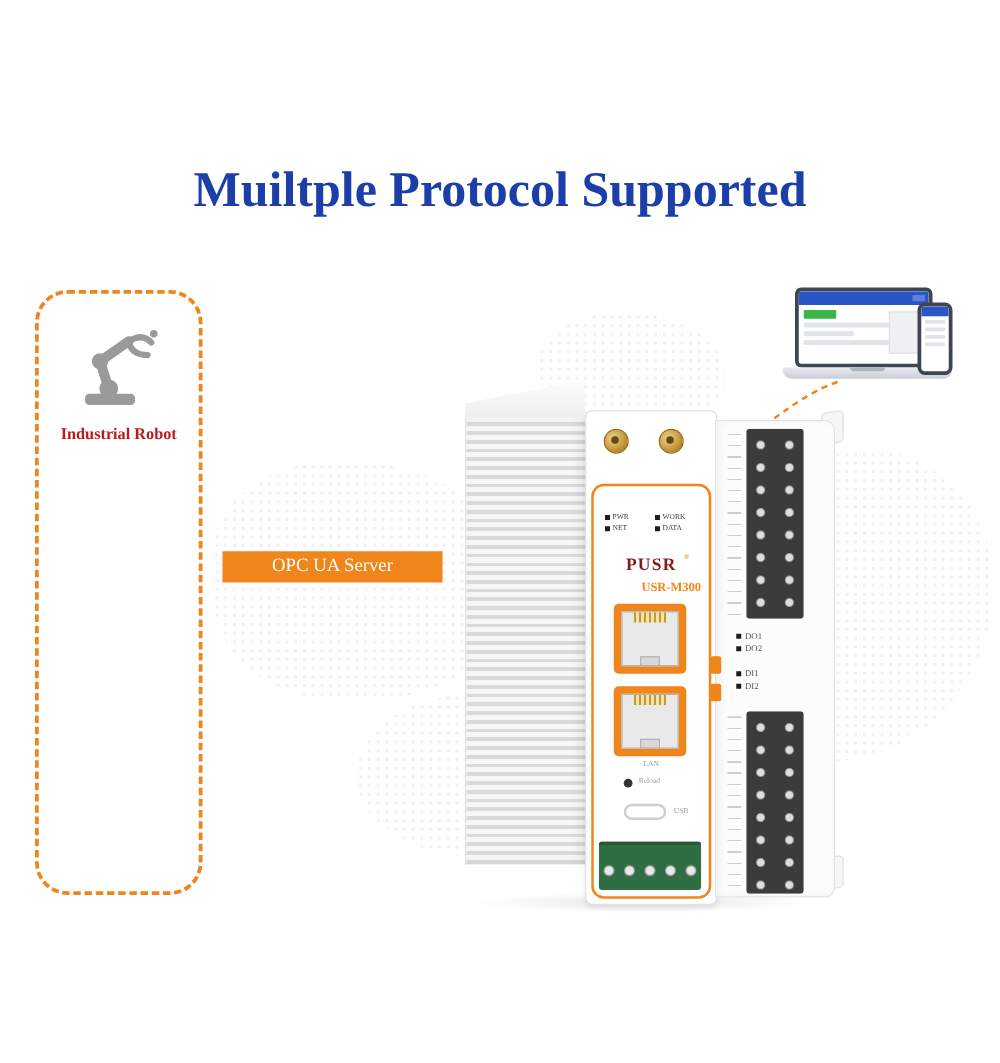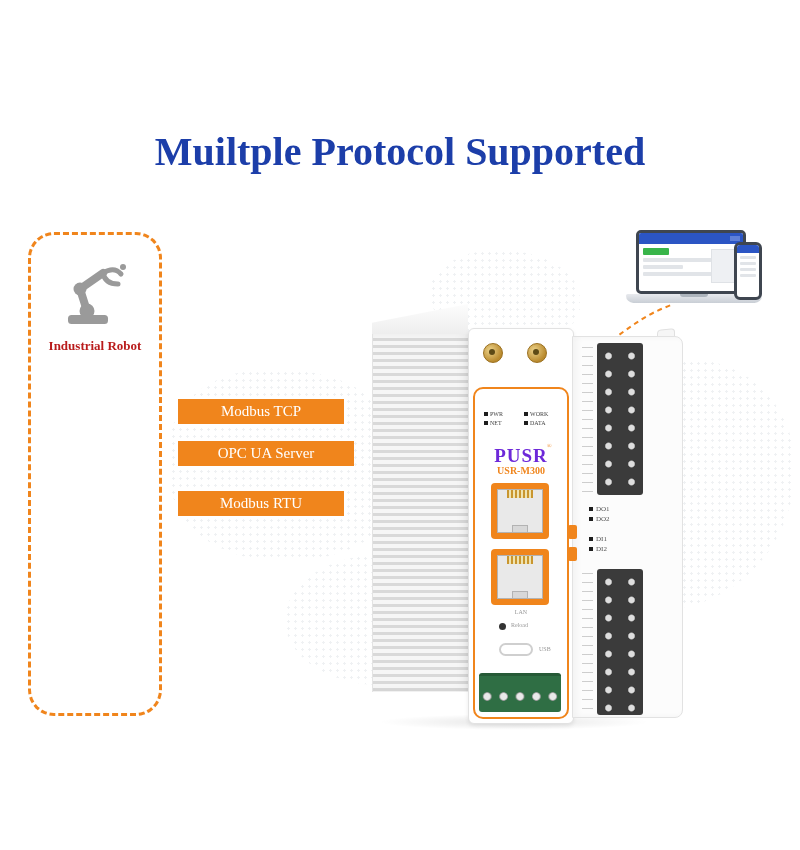--- a/index.html
+++ b/index.html
@@ -51,23 +51,23 @@
   .ant::after { content:""; position:absolute; left:5px; top:5px; width:6px; height:6px;
                 border-radius:50%; background:#5d4a16; }
   .a1 { left:14px; top:14px; } .a2 { left:58px; top:14px; }
   .frame { position:absolute; left:4px; top:58px; width:92px; height:328px;
            border:2px solid #f0851c; border-radius:10px; }
   .leds { position:absolute; left:15px; top:82px; width:74px; display:grid;
           grid-template-columns:1fr 1fr; gap:3px 6px; font-size:6px; color:#444; }
   .led { display:flex; align-items:center; gap:2px; white-space:nowrap; }
   .led::before { content:""; width:4px; height:4px; background:#1d1d1d; flex:0 0 auto; }
   .brand { position:absolute; left:0; top:116px; width:100%; text-align:center;
-           font-size:19px; font-weight:bold; color:#6d28d9; letter-spacing:1px; }
+           font-size:14px; font-weight:bold; color:#7f1d1d; letter-spacing:1px; }
   .brand-mark { position:absolute; left:78px; top:114px; font-size:6px; color:#f0851c; }
-  .model { position:absolute; left:0; top:136px; width:100%; text-align:center;
+  .model { position:absolute; left:16px; top:136px; width:100%; text-align:center;
            font-size:10px; font-weight:bold; color:#f0851c; }
   .eth { position:absolute; left:22px; width:58px; height:56px; background:#f0851c;
          border-radius:4px; padding:6px; box-sizing:border-box; }
   .p1 { top:154px; } .p2 { top:220px; }
   .jack { width:100%; height:100%; background:#e9e9e9; border:1px solid #b3b3b3;
           position:relative; box-sizing:border-box; }
   .jack::before { content:""; position:absolute; left:20%; right:20%; top:0; height:8px;
           background:repeating-linear-gradient(90deg,#c9962f 0 2px,#efe3b0 2px 4px); }
   .jack::after { content:""; position:absolute; left:32%; right:32%; bottom:-1px; height:6px;
           background:#d8d8d8; border:1px solid #b3b3b3; }
@@ -79,21 +79,21 @@
   .usb { position:absolute; left:30px; top:314px; width:34px; height:13px; background:#fff;
          border:2px solid #cfcfcf; border-radius:8px; box-sizing:border-box; }
   .usb-label { position:absolute; left:70px; top:317px; font-size:6px; color:#999; }
   .pwr-terminal { position:absolute; left:10px; top:344px; width:82px; height:36px;
          background:#2f6e44; border-radius:3px; border-top:3px solid #265a37;
          background-image:radial-gradient(circle at 50% 55%, #e9e9e9 3px, #9c9c9c 4px, transparent 4.6px);
          background-size:16.4px 30px; background-repeat:repeat-x; background-position:0 4px; }
 
   .right-panel { position:absolute; left:202px; top:38px; width:94px; height:380px;
                  background:#fcfcfc; border:1px solid #e2e2e2; border-radius:0 8px 8px 0;
-                 box-shadow:inset 4px 0 6px rgba(0,0,0,.04);padding-left:15px; }
+                 box-shadow:inset 4px 0 6px rgba(0,0,0,.04); }
   .tstrip { position:absolute; left:24px; width:46px; background:#3b3b3b; border-radius:3px;
             background-image:radial-gradient(circle at 50% 50%, #dedede 2.6px, #8c8c8c 3.4px, transparent 3.9px);
             background-size:23px 18px; background-position:0 4px; }
   .t1 { top:6px; height:152px; }
   .t2 { top:232px; height:146px; }
   .pinlabels { position:absolute; left:9px; width:11px;
                background:repeating-linear-gradient(180deg,#c2c2c2 0 1px, transparent 1px 9px); opacity:.8; }
   .pl1 { top:10px; height:146px; } .pl2 { top:236px; height:140px; }
   .io-labels { position:absolute; left:16px; top:168px; display:flex; flex-direction:column; gap:2px;
                font-size:7px; color:#555; }
@@ -155,23 +155,21 @@
           <circle cx="68" cy="16" r="3" fill="#9a9a9a"></circle>
           <rect x="13" y="64" width="40" height="9" rx="3.5" fill="#9a9a9a"></rect>
         </svg>
       </span>
       <span class="app-label">Industrial Robot</span>
     </div>
 
 
   </div>
 
-  <div class="banner b1">Modbus TCP</div>
   <div class="banner b2">OPC UA Server</div>
-  <div class="banner b3">Modbus RTU</div>
 
   <svg class="connector" width="800" height="850">
     <path d="M612 340 C 642 318, 652 312, 674 304" stroke="#f0851c" stroke-width="2" stroke-dasharray="5 4" fill="none"></path>
   </svg>
 
   <div class="device-shadow"></div>
 
   <div class="device">
     <div class="roof"></div>
     <div class="fins"></div>

